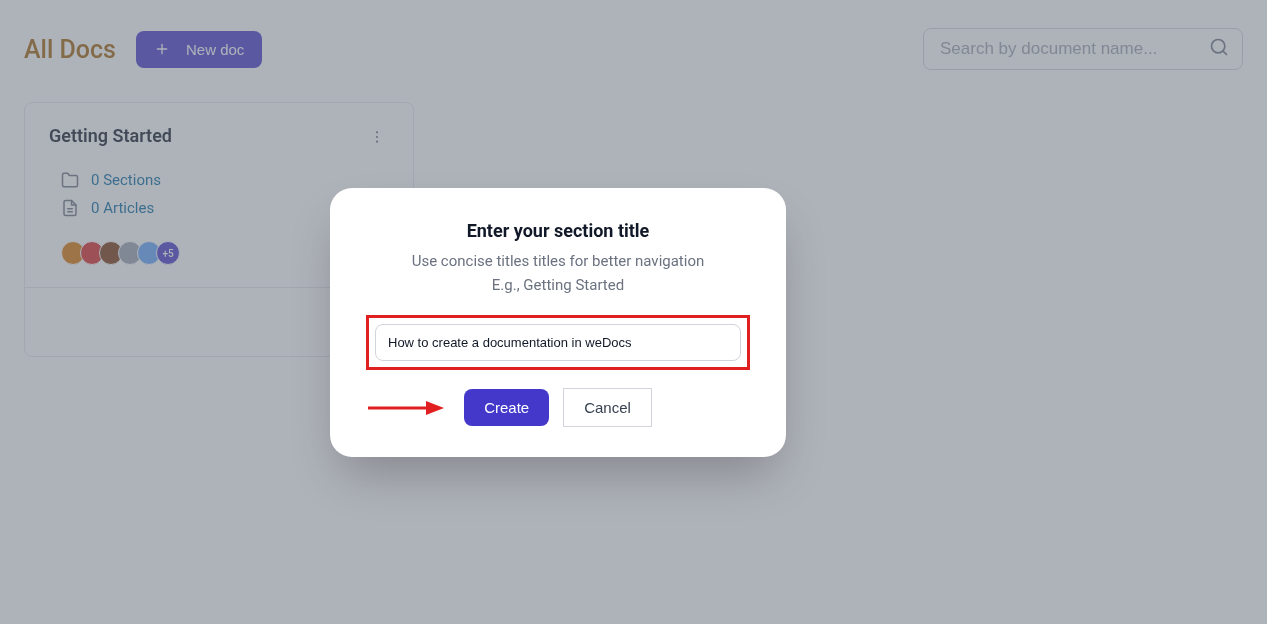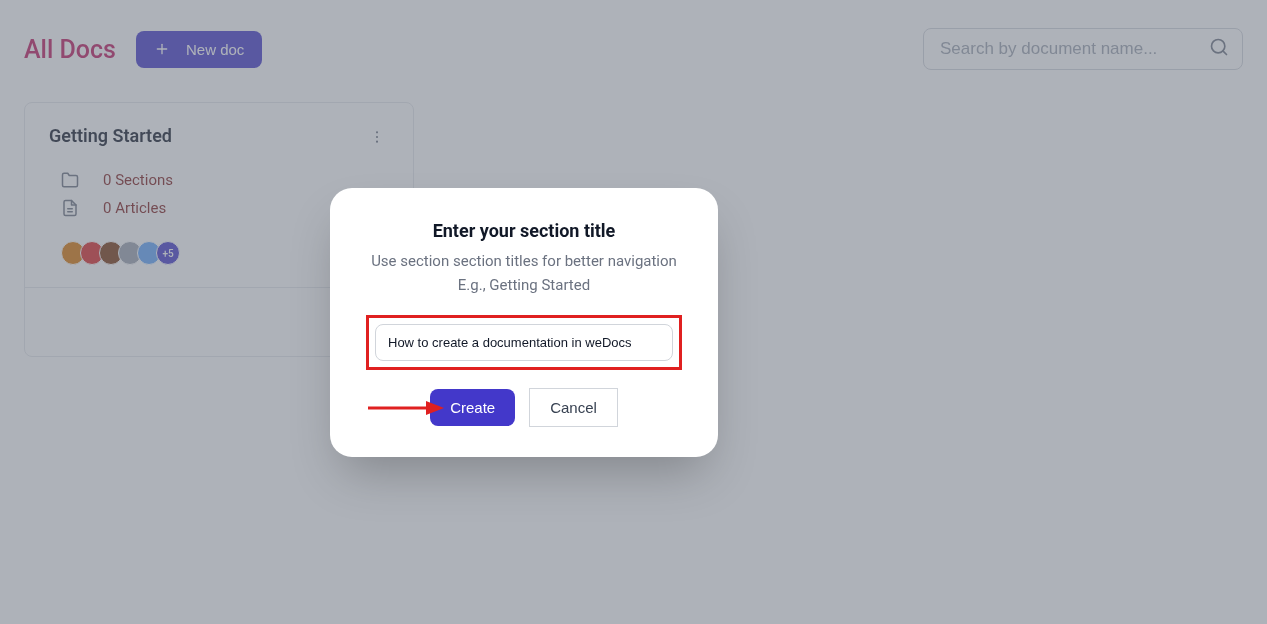--- a/index.html
+++ b/index.html
@@ -28,21 +28,21 @@
       margin-bottom: 32px;
     }
     .header-left {
       display: flex;
       align-items: center;
       gap: 20px;
     }
     .page-title {
       font-size: 25px;
       font-weight: 500;
-      color: #be185d;
+      color: #a16207;
     }
     .new-doc-btn {
       display: inline-flex;
       align-items: center;
       gap: 16px;
       background: #4338CA;
       color: #fff;
       border: none;
       border-radius: 8px;
       padding: 10px 18px;
@@ -104,24 +104,24 @@
       width: 24px;
       height: 24px;
       display: flex;
       align-items: center;
       justify-content: center;
       cursor: pointer;
     }
     .stat-row {
       display: flex;
       align-items: center;
-      gap: 24px;
+      gap: 12px;
       margin-bottom: 10px;
       padding-left: 12px;
-      color: #7f1d1d;
+      color: #0369a1;
       font-size: 15px;
     }
     .stat-row svg {
       color: #6B7280;
       flex-shrink: 0;
     }
     .avatar-row {
       display: flex;
       margin-top: 24px;
       padding-left: 12px;
@@ -168,21 +168,21 @@
       inset: 0;
       background: rgba(107, 114, 128, 0.55);
       display: flex;
       align-items: flex-start;
       justify-content: flex-start;
     }
     .modal {
       position: absolute;
       left: 330px;
       top: 188px;
-      width: 388px;
+      width: 456px;
       background: #fff;
       border-radius: 22px;
       padding: 32px 36px 30px;
       box-shadow: 0 25px 50px -12px rgba(0,0,0,0.25);
     }
     .modal-title {
       font-size: 18px;
       font-weight: 700;
       color: #111827;
       text-align: center;
@@ -313,21 +313,21 @@
         </svg>
       </div>
     </div>
   </div>
 </div>
 
 <div class="overlay">
   <div class="modal">
     <div class="modal-title">Enter your section title</div>
     <div class="modal-sub">
-      <span>Use section section titles for better navigation</span><br>
+      <span>Use concise titles titles for better navigation</span><br>
       <span>E.g., Getting Started</span>
     </div>
     <div class="highlight-wrap">
       <input class="modal-input" value="How to create a documentation in weDocs" style="">
     </div>
     <div class="modal-actions">
       <svg class="arrow" width="78" height="18" viewBox="0 0 78 18">
         <line x1="2" y1="9" x2="62" y2="9" stroke="#E02020" stroke-width="3"></line>
         <polygon points="60,2 78,9 60,16" fill="#E02020"></polygon>
       </svg>

